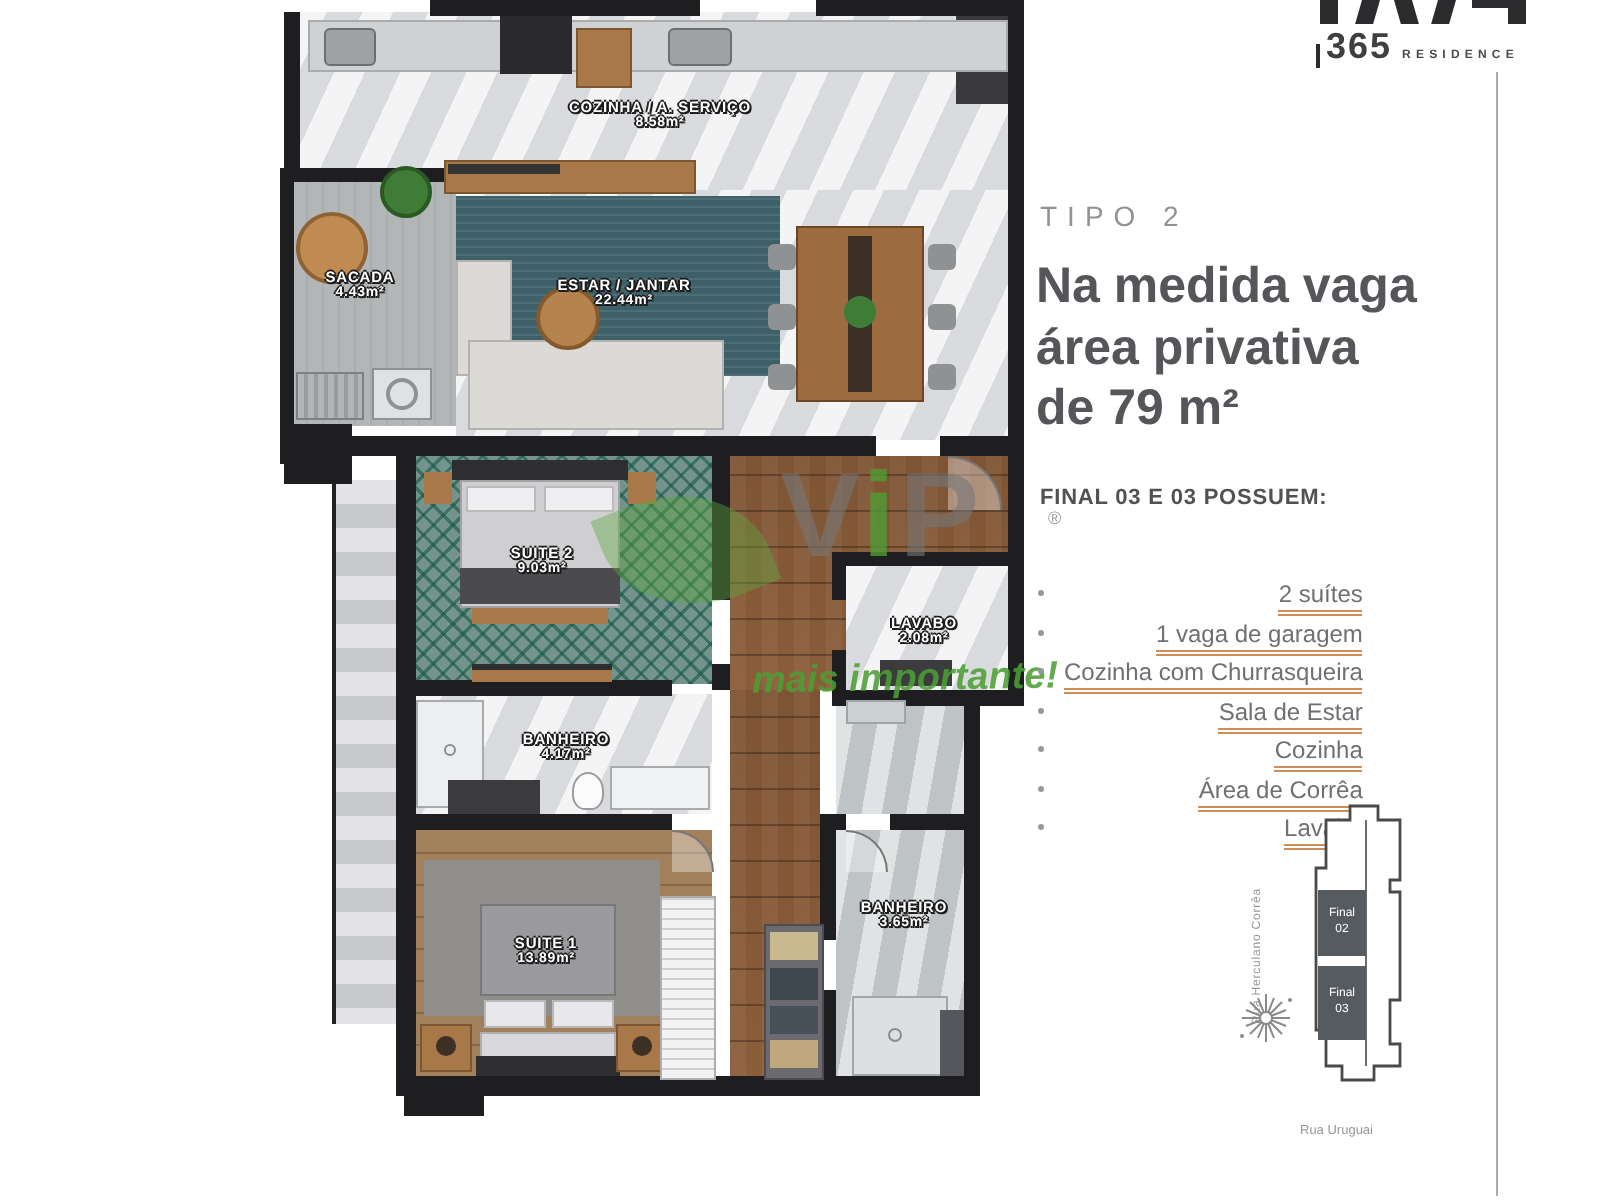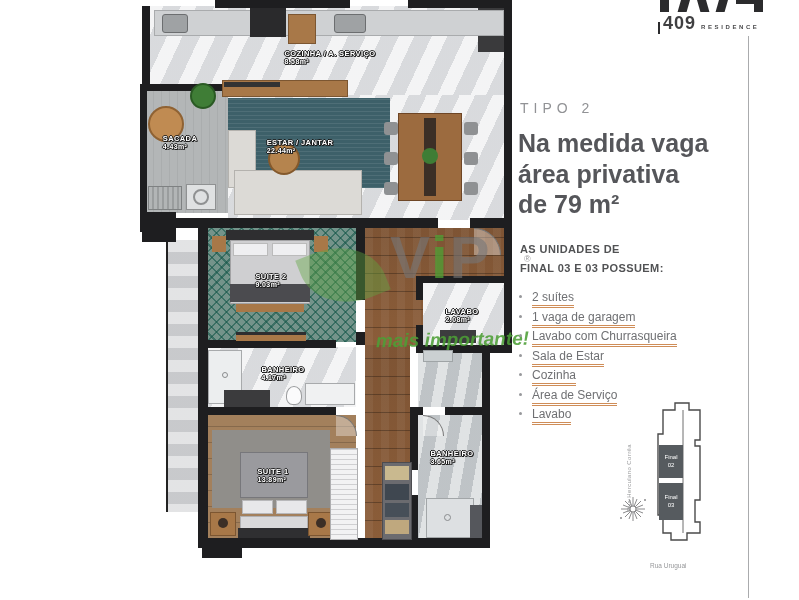--- a/index.html
+++ b/index.html
@@ -33,33 +33,33 @@
      repeating-linear-gradient(-45deg, rgba(16,84,70,.55) 0 1.5px, transparent 1.5px 7px),
      #74938a;}
   .wood{background:
      repeating-linear-gradient(0deg, transparent 0 17px, rgba(0,0,0,.28) 17px 18px),
      repeating-linear-gradient(90deg, rgba(255,255,255,.05) 0 8px, transparent 8px 16px),
      linear-gradient(180deg,#7e5434,#8b5d39);}
   .wood-light{background:
      repeating-linear-gradient(0deg, transparent 0 15px, rgba(0,0,0,.18) 15px 16px),
      #a3805c;}
   .furn{position:absolute;box-sizing:border-box;}
-  .room-label{position:absolute;transform:translate(-50%,-50%);
+  .room-label{position:absolute;transform:translate(-50%,-50%);text-align:center;
      color:#fff;font-weight:bold;line-height:1.25;letter-spacing:.4px;white-space:nowrap;
      text-shadow:-1px 0 #1c1c1c,1px 0 #1c1c1c,0 -1px #1c1c1c,0 1px #1c1c1c,1px 1px #1c1c1c;}
   .rl-name{display:block;font-size:7.5px;}
   .rl-area{display:block;font-size:7px;}
   .door-arc{position:absolute;border:1px solid #777;border-bottom:none;border-left:none;
      border-radius:0 100% 0 0;background:rgba(255,255,255,.35);}
   
   .tipo{left:520px;top:100px;font-size:14px;letter-spacing:5px;color:#919295;}
   .headline{left:518px;top:128px;width:230px;font-size:25px;font-weight:bold;color:#55565a;line-height:1.22;}
   .subhead{left:520px;top:240px;font-size:11px;font-weight:bold;color:#515254;letter-spacing:.4px;line-height:1.75;}
   .features{left:532px;top:290px;list-style:none;margin:0;padding:0;}
-  .features li{position:relative;height:19.5px;font-size:12px;color:#6f7073;}
+  .features li{position:relative;height:19.5px;font-size:12px;color:#6f7073;text-align:right;}
   .features .bullet-dot{position:absolute;left:-13px;top:5px;width:3px;height:3px;border-radius:50%;background:#97989b;}
   .features .f-label{border-bottom:3px double #cf8d58;padding-bottom:1px;}
   .vline{left:748px;top:36px;width:1px;height:562px;background:#aaabad;}
   
   .logo{left:658px;top:0;width:110px;}
   .logo-crop{position:relative;height:12px;overflow:hidden;}
   .logo-crop i{position:absolute;background:#2b2b2d;top:-6px;height:19px;width:9px;display:block;}
   .logo-row{display:flex;align-items:baseline;margin-top:1px;}
   .logo-tick{width:2px;height:12px;background:#2b2b2d;margin-right:3px;align-self:flex-end;}
   .logo-365{font-size:18px;font-weight:bold;color:#3f3f41;letter-spacing:1px;}
@@ -204,21 +204,21 @@
   <div class="door-arc" style="left:283px;top:415px;width:20px;height:20px;"></div>
 
   <div class="room-label" style="left:190px;top:58px;">
     <span class="rl-name">COZINHA / A. SERVIÇO</span>
     <span class="rl-area">8.58m²</span>
   </div>
   <div class="room-label" style="left:40px;top:143px;">
     <span class="rl-name">SACADA</span>
     <span class="rl-area">4.43m²</span>
   </div>
-  <div class="room-label" style="left:160px;top:147px;">
+  <div class="room-label" style="left:172px;top:147px;">
     <span class="rl-name">ESTAR / JANTAR</span>
     <span class="rl-area">22.44m²</span>
   </div>
   <div class="room-label" style="left:131px;top:281px;">
     <span class="rl-name">SUITE 2</span>
     <span class="rl-area">9.03m²</span>
   </div>
   <div class="room-label" style="left:322px;top:316px;">
     <span class="rl-name">LAVABO</span>
     <span class="rl-area">2.08m²</span>
@@ -248,47 +248,46 @@
   <div class="logo-crop">
     <i style="left:2px;"></i>
     <i style="left:22px;transform:skewX(-16deg);"></i>
     <i style="left:40px;transform:skewX(16deg);"></i>
     <i style="left:60px;transform:skewX(-16deg);"></i>
     <i style="left:78px;width:22px;height:10px;top:-6px;"></i>
     <i style="left:96px;"></i>
   </div>
   <div class="logo-row">
     <span class="logo-tick"></span>
-    <span class="logo-365">409</span>
+    <span class="logo-365">365</span>
     <span class="logo-res">RESIDENCE</span>
   </div>
 </div>
 
 <div class="abs vline"></div>
 
 <div class="abs tipo">TIPO 2</div>
 
 <div class="abs headline">
   <div>Na medida vaga</div>
   <div>área privativa</div>
   <div>de 79 m²</div>
 </div>
 
 <div class="abs subhead">
-  <div>AS UNIDADES DE</div>
   <div>FINAL 03 E 03 POSSUEM:</div>
 </div>
 
 <ul class="abs features">
   <li><span class="bullet-dot"></span><span class="f-label">2 suítes</span></li>
   <li><span class="bullet-dot"></span><span class="f-label">1 vaga de garagem</span></li>
-  <li><span class="bullet-dot"></span><span class="f-label">Lavabo com Churrasqueira</span></li>
+  <li><span class="bullet-dot"></span><span class="f-label">Cozinha com Churrasqueira</span></li>
   <li><span class="bullet-dot"></span><span class="f-label">Sala de Estar</span></li>
   <li><span class="bullet-dot"></span><span class="f-label">Cozinha</span></li>
-  <li><span class="bullet-dot"></span><span class="f-label">Área de Serviço</span></li>
+  <li><span class="bullet-dot"></span><span class="f-label">Área de Corrêa</span></li>
   <li><span class="bullet-dot"></span><span class="f-label">Lavabo</span></li>
 </ul>
 
 <div class="abs sitemap">
   <svg width="70" height="160" viewBox="0 0 70 160">
     <path d="M18 10 L30 10 L30 3 L44 3 L44 10 L55 10 L55 40 L50 40 L50 46 L55 46 L55 100 L50 100 L50 122 L55 122 L55 133 L42 133 L42 140 L26 140 L26 133 L18 133 L18 115 L13 115 L13 34 L18 34 Z" fill="#ffffff" stroke="#4a4a4a" stroke-width="1.4"></path>
     <line x1="38" y1="10" x2="38" y2="133" stroke="#4a4a4a" stroke-width="0.8"></line>
   </svg>
   <div class="unit-block" style="top:45px;height:33px;">
     <span>Final</span>

